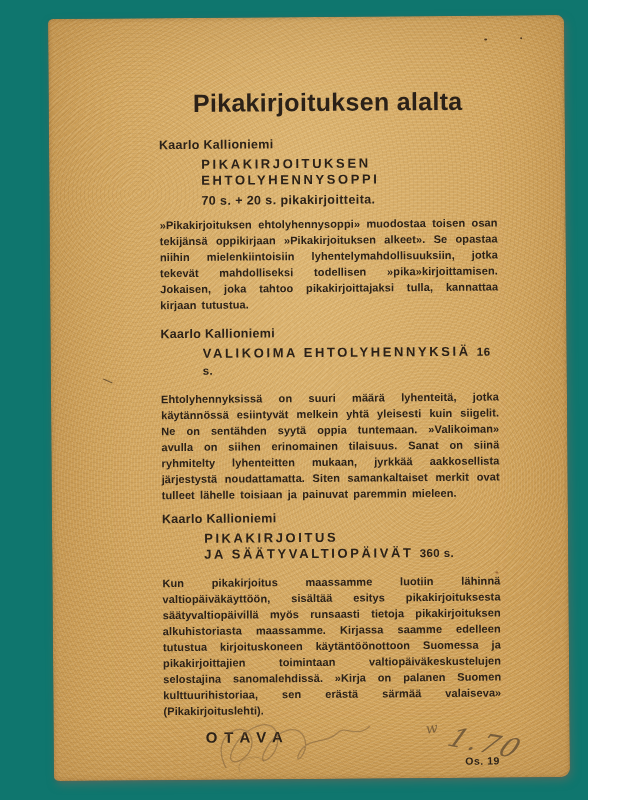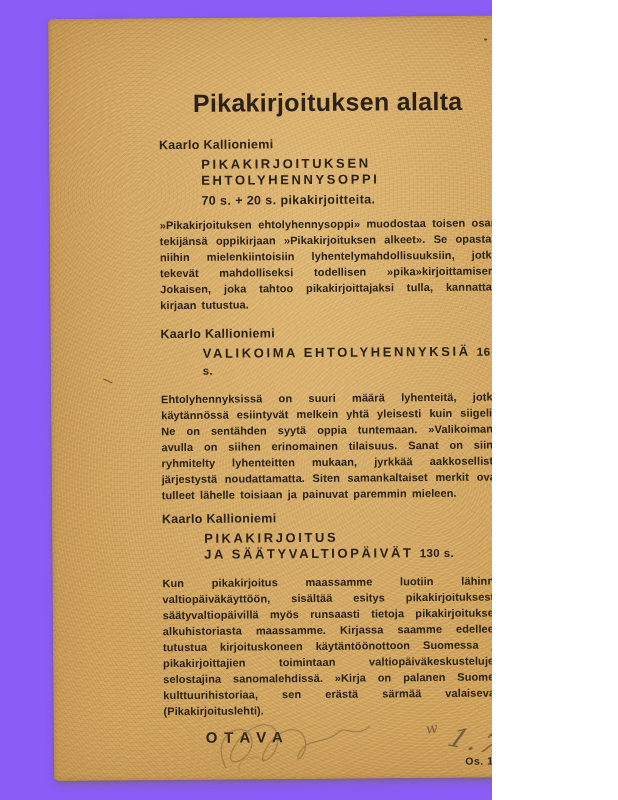--- a/index.html
+++ b/index.html
@@ -3,22 +3,22 @@
 <meta charset="utf-8">
 <style>
   html, body { margin: 0; padding: 0; }
   body {
     width: 618px; height: 800px;
     background: #ffffff;
     font-family: "Liberation Sans", sans-serif;
     -webkit-font-smoothing: antialiased;
   }
   .stage {
-    position: relative; width: 492px; height: 800px;
-    background: #8b5cf6; overflow: hidden;
+    position: relative; width: 588px; height: 800px;
+    background: #0f766e; overflow: hidden;
   }
   
   .card {
     position: absolute; left: 51px; top: 17px;
     width: 516px; height: 762px;
     transform: rotate(-0.45deg);
     background-color: #cfa159;
     background-image:
       radial-gradient(ellipse at 50% 28%, rgba(255,229,172,0.30), rgba(255,229,172,0) 72%),
       repeating-radial-gradient(circle at 17% 23%, rgba(124,86,38,0.10) 0 1px, rgba(124,86,38,0) 1px 4px),
@@ -139,21 +139,21 @@
           <span class="pages">16 s.</span>
         </div>
         <div class="body-text body-2">Ehtolyhennyksissä on suuri määrä lyhenteitä, jotka käytännössä esiintyvät melkein yhtä yleisesti kuin siigelit. Ne on sentähden syytä oppia tuntemaan. »Valikoiman» avulla on siihen erinomainen tilaisuus. Sanat on siinä ryhmitelty lyhenteitten mukaan, jyrkkää aakkosellista järjestystä noudattamatta. Siten samankaltaiset merkit ovat tulleet lähelle toisiaan ja painuvat paremmin mieleen.</div>
       </div>
 
       <div>
         <div class="author author-3">Kaarlo Kallioniemi</div>
         <div class="heading">
           <span>PIKAKIRJOITUS</span><br>
           <span>JA SÄÄTYVALTIOPÄIVÄT</span>
-          <span class="pages">130 s.</span>
+          <span class="pages">360 s.</span>
         </div>
         <div class="body-text body-3">Kun pikakirjoitus maassamme luotiin lähinnä valtiopäiväkäyttöön, sisältää esitys pikakirjoituksesta säätyvaltiopäivillä myös runsaasti tietoja pikakirjoituksen alkuhistoriasta maassamme. Kirjassa saamme edelleen tutustua kirjoituskoneen käytäntöönottoon Suomessa ja pikakirjoittajien toimintaan valtiopäiväkeskustelujen selostajina sanomalehdissä. »Kirja on palanen Suomen kulttuurihistoriaa, sen erästä särmää valaiseva» (Pikakirjoituslehti).</div>
       </div>
 
       <div class="publisher">OTAVA</div>
       <div class="print-code">Os. 19</div>
     </div>
 
     <svg class="scribble" viewBox="0 0 170 66">
       <path d="M 22 56 C 4 22, 44 6, 48 28 C 52 48, 16 62, 30 36 C 42 13, 72 4, 74 26 C 76 46, 50 60, 62 38 C 73 17, 96 12, 101 28 C 106 43, 88 56, 96 41 C 104 26, 122 34, 134 22 C 142 14, 152 28, 166 16" fill="none" stroke="rgba(110,85,55,0.45)" stroke-width="1.3" stroke-linecap="round"></path>

